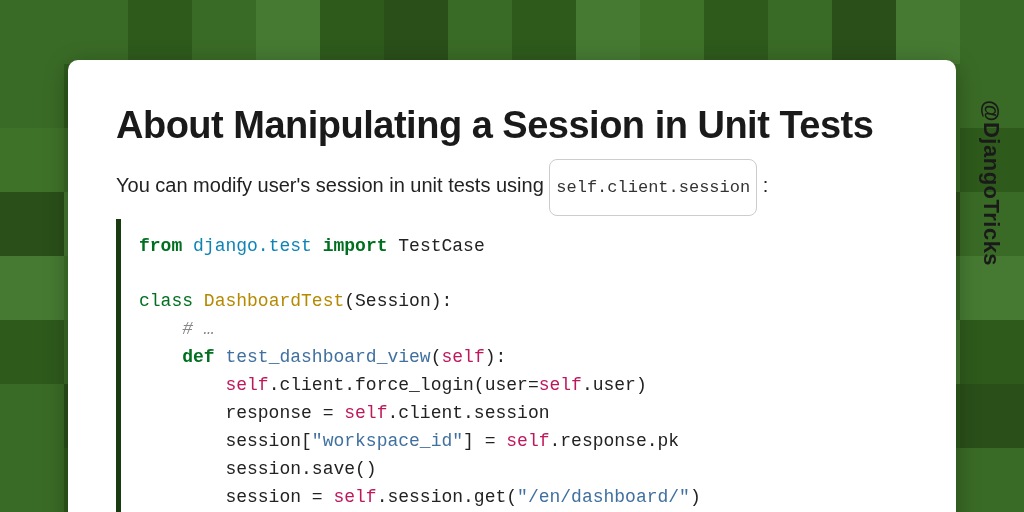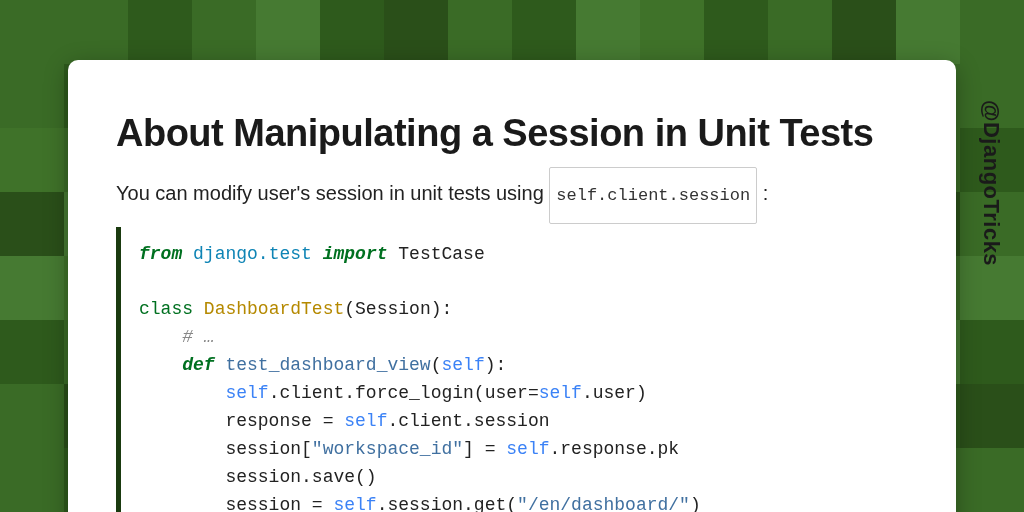--- a/index.html
+++ b/index.html
@@ -37,50 +37,49 @@
       padding: 44px 56px 0 48px;
       box-shadow: 0 6px 24px rgba(0,0,0,0.3);
     }
     .title {
       font-size: 38px;
       font-weight: 900;
       color: #1a1a1a;
       line-height: 1.15;
       margin-bottom: 26px;
       letter-spacing: -0.5px;
-      margin-top: 8px;
     }
     .intro {
       font-size: 20px;
       color: #222;
       margin-bottom: 22px;
     }
     .inline-code {
       font-family: "SFMono-Regular", Consolas, "Liberation Mono", Menlo, monospace;
       font-size: 17px;
       border: 1px solid #ccc;
       padding: 18px 6px;
-      border-radius: 2px;
+      border-radius: 8px;
       color: #333;
     }
     .codeblock {
       border-left: 5px solid #1a3a0f;
       padding: 14px 0 14px 18px;
       font-family: "SFMono-Regular", Consolas, "Liberation Mono", Menlo, monospace;
       font-size: 18px;
       line-height: 1.55;
       color: #222;
       white-space: pre;
     }
-    .kw { color: #007020; font-weight: 700; font-style: italic; }
+    .kw { color: #007020; font-weight: 700; }
     .nn { color: #0e84b5; font-weight: 400; }
     .cls-kw { color: #007020; font-weight: 400; }
     .cls-name { color: #b58900; font-weight: 400; }
     .fn-name { color: #4070a0; }
-    .self { color: #3b82f6; }
+    .self { color: #be185d; }
     .comment { color: #888; font-style: italic; }
     .string { color: #4070a0; }
 
     .handle {
       position: absolute;
       right: -48px;
       top: 40px;
       writing-mode: vertical-rl;
       font-size: 22px;
       font-weight: 800;

